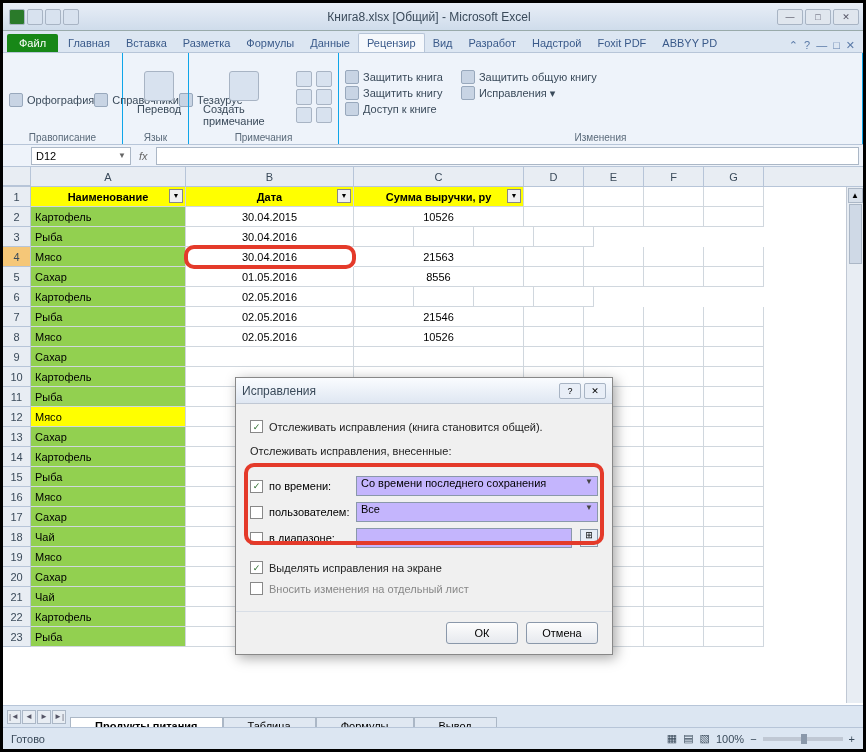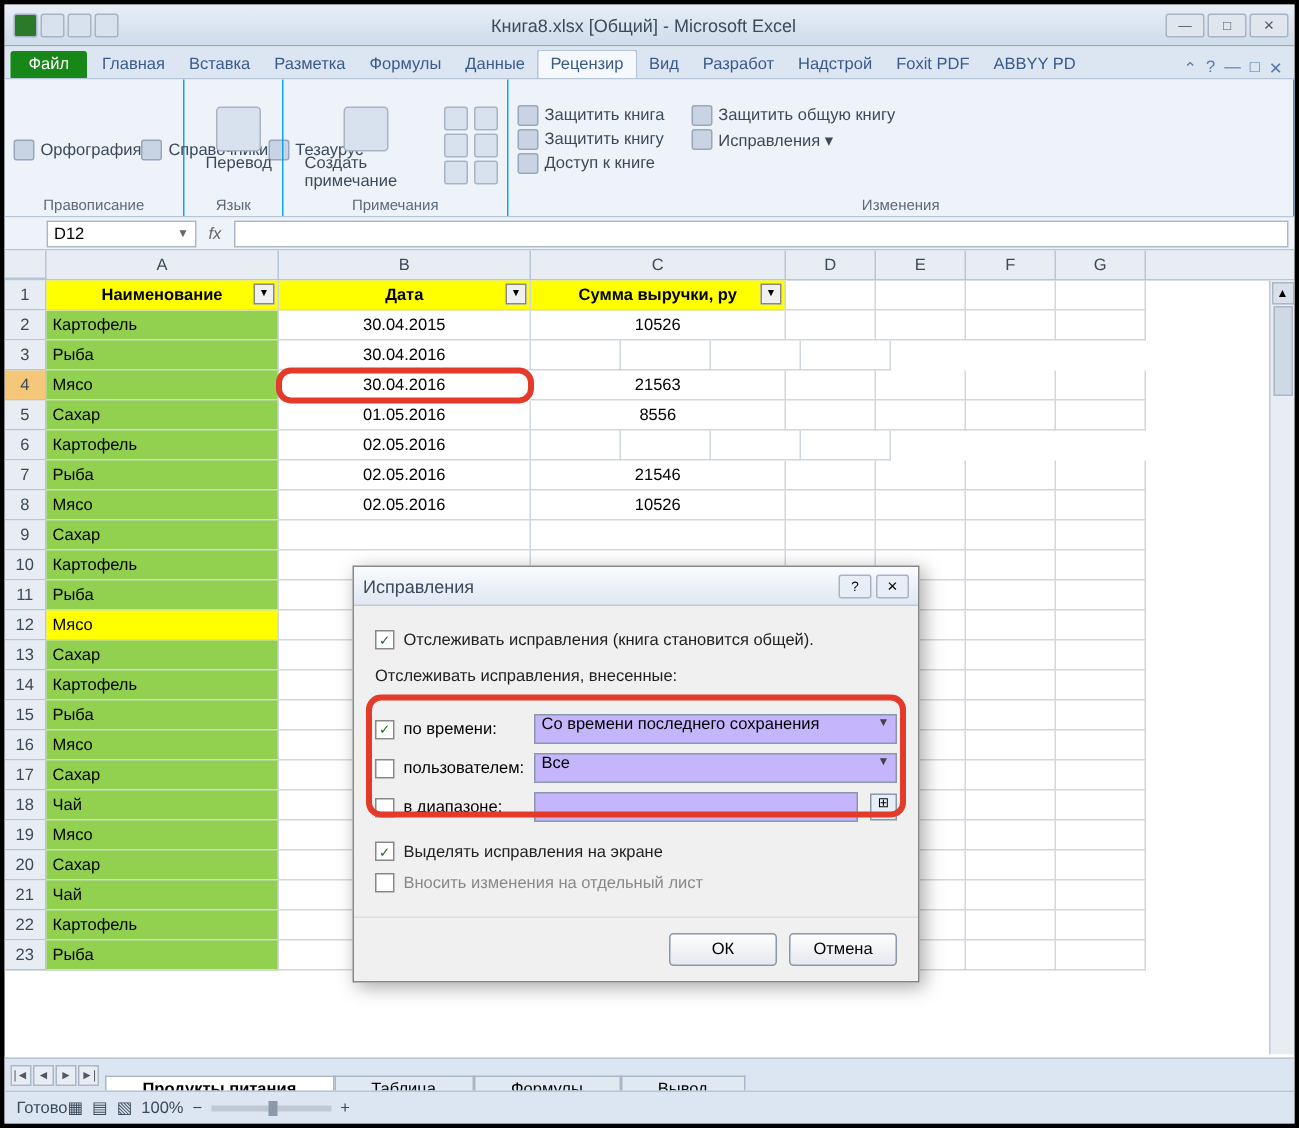--- a/index.html
+++ b/index.html
@@ -44,21 +44,21 @@
 .row.sel .rn{background:#f5c778}
 .row.hl .colA-data{background:#ffff00}
 .cell.cB,.cell.cC{text-align:center}
 .hl-cell{outline:4px solid #e43a2a;outline-offset:-2px;border-radius:8px}
 .sheet-tabs{position:absolute;bottom:22px;left:0;right:0;height:22px;background:#dce6f2;display:flex;align-items:center;border-top:1px solid #b7c5d8}
 .nav-ar{display:flex;gap:1px;padding:0 4px}
 .nav-a{width:14px;height:14px;background:#e8edf3;border:1px solid #abb7c6;font-size:8px;text-align:center;line-height:12px;color:#556}
 .stab{padding:2px 24px;background:#fff;border:1px solid #abb7c6;border-bottom:none;margin-top:18px;font-size:11px}
 .stab.active{background:#fff;font-weight:bold}
 .stab.in{background:#e0e8f2}
-.status{position:absolute;bottom:0;left:0;right:0;height:22px;background:#dce6f2;border-top:1px solid #b7c5d8;display:flex;align-items:center;padding:0 8px;color:#3a4a5a;}
+.status{position:absolute;bottom:0;left:0;right:0;height:22px;background:#dce6f2;border-top:1px solid #b7c5d8;display:flex;align-items:center;padding:0 8px;color:#3a4a5a;justify-content:space-between}
 .zoom{display:flex;align-items:center;gap:6px}
 .zslider{width:80px;height:4px;background:#c0c8d4;position:relative}
 .zslider .th{position:absolute;left:38px;top:-3px;width:6px;height:10px;background:#8a98aa}
 .dialog{position:absolute;left:232px;top:374px;width:378px;background:#f0f0f0;border:1px solid #888;box-shadow:3px 3px 12px rgba(0,0,0,.35)}
 .dlg-tb{height:26px;background:linear-gradient(#fafcff,#dfe7f2);display:flex;align-items:center;justify-content:space-between;padding:0 6px;border-bottom:1px solid #c0c8d4}
 .dlg-tb .ttl{color:#3a4a5a;font-size:12px}
 .dlg-tb .btns{display:flex;gap:3px}
 .dlg-tb .b{width:22px;height:16px;border:1px solid #a8b4c4;background:#e8eef7;font-size:9px;text-align:center;line-height:14px;border-radius:2px}
 .dlg-body{padding:12px 14px}
 .chk-row{display:flex;align-items:center;gap:6px;padding:4px 0;color:#222}

